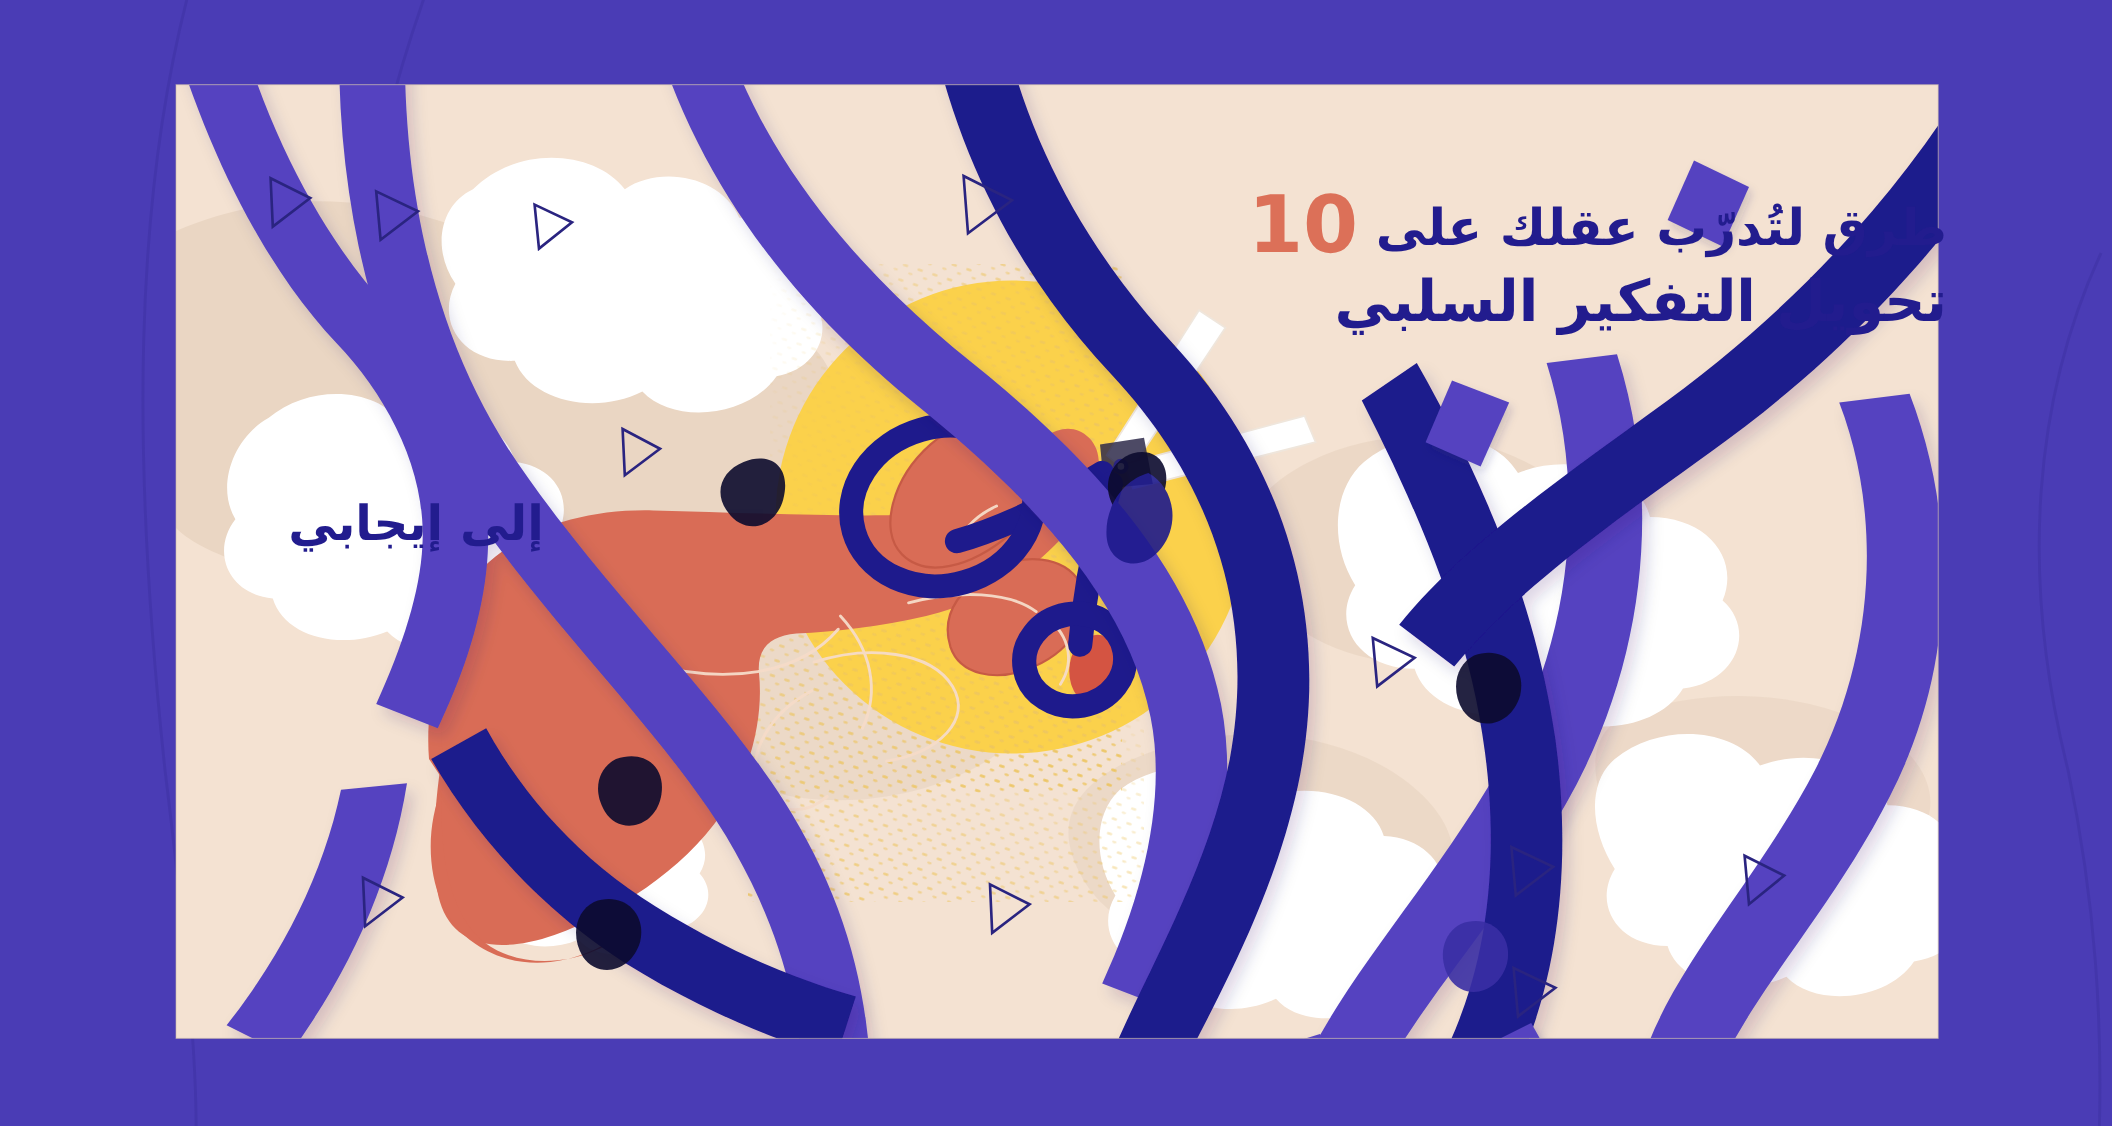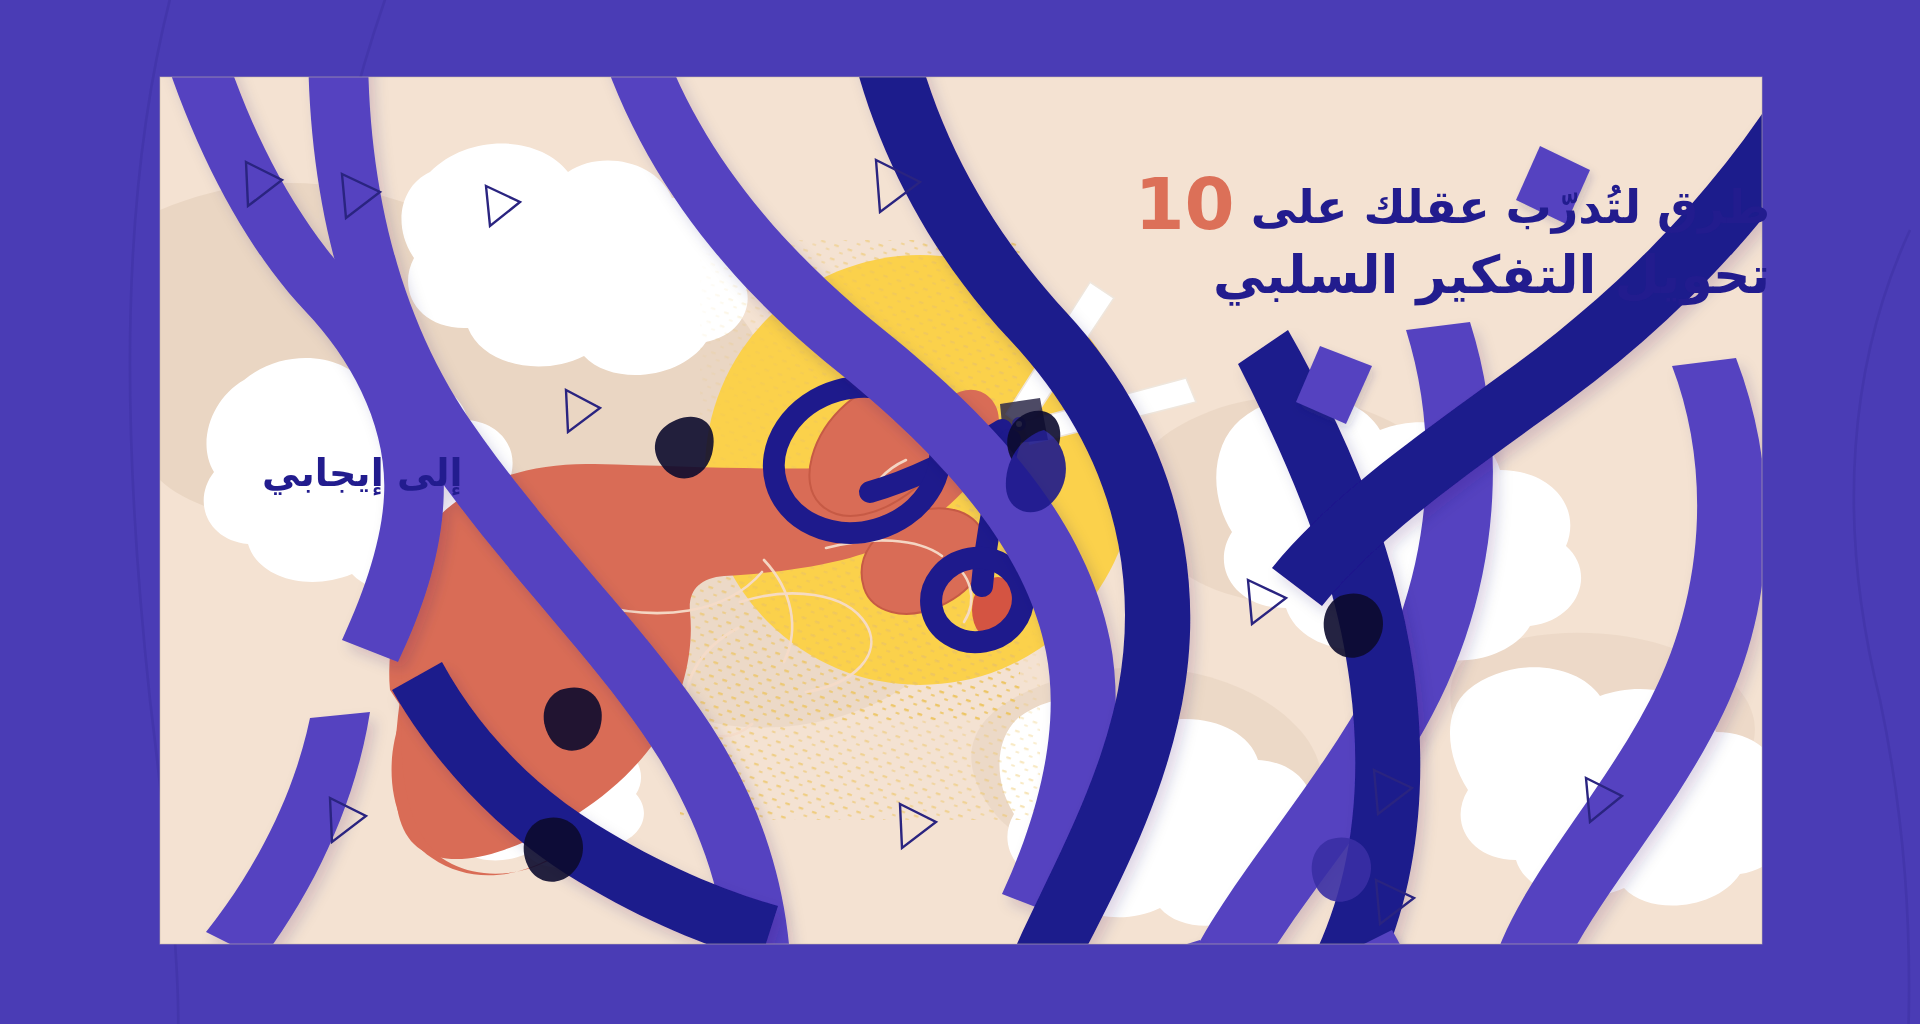--- a/index.html
+++ b/index.html
@@ -20,21 +20,21 @@
     font-weight:bold;
     color:#221C8E;
   }
   #headline .l1{font-size:46px;letter-spacing:-0.5px;}
   #headline .num{color:#DC7058;font-size:72px;font-weight:bold;vertical-align:-6px;letter-spacing:-2px;}
   #headline .l2{font-size:52px;letter-spacing:-0.5px;margin-top:6px;}
 
   
   #subline{
     left:262px;top:451px;
-    font-size:38px;font-weight:bold;color:#221C8E;letter-spacing:-0.5px;
+    font-size:44px;font-weight:bold;color:#221C8E;letter-spacing:-0.5px;
   }
 </style>
 </head>
 <body>
 
 <div id="stage">
 
   <svg id="art" viewBox="0 0 1920 1024" preserveAspectRatio="none">
     <defs>
       <clipPath id="panelClip">

